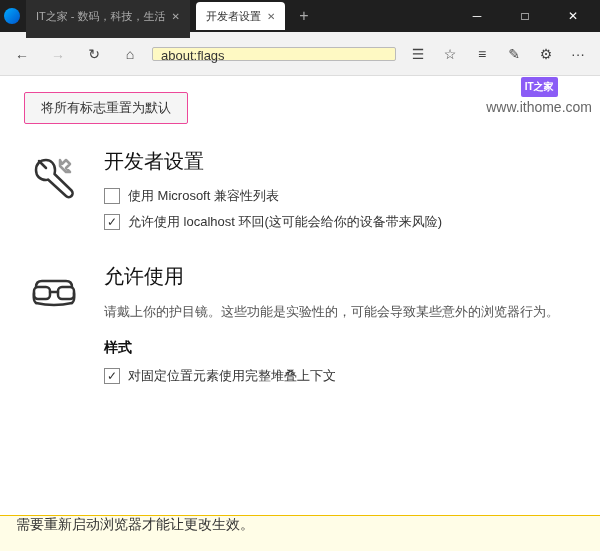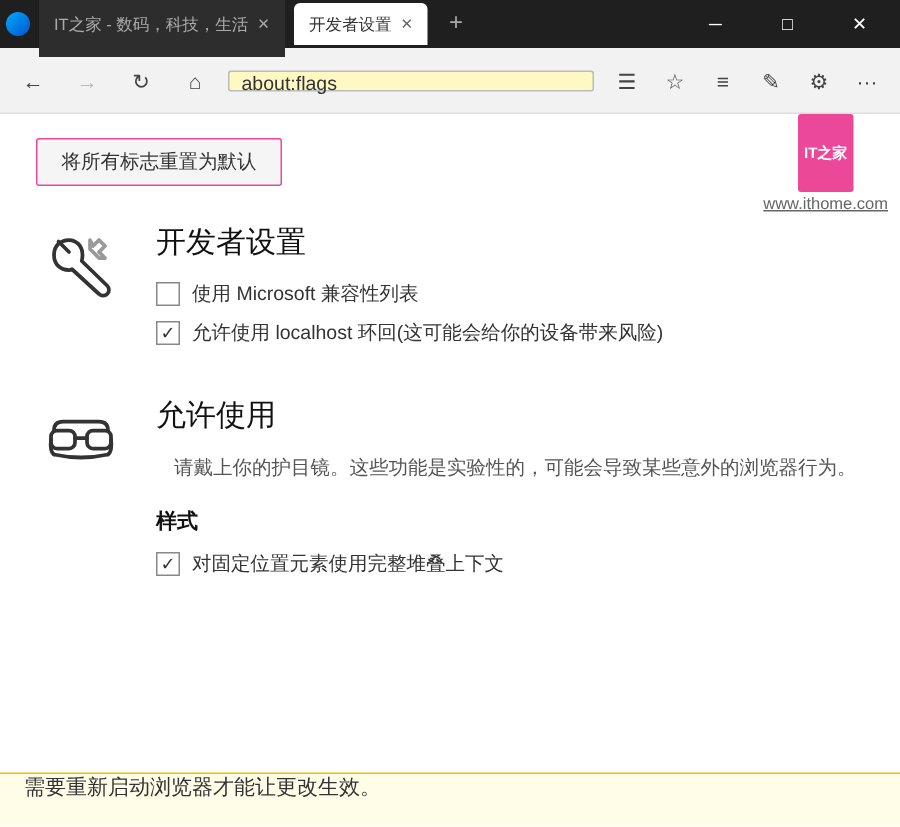--- a/index.html
+++ b/index.html
@@ -132,33 +132,32 @@
 
     
     .watermark {
       position: absolute;
       top: 76px;
       right: 8px;
       text-align: center;
       z-index: 10;
     }
     .watermark-logo {
-      background: #ec4899;
+      background: #8b5cf6;
       color: #fff;
       font-size: 10px;
       font-weight: bold;
-      padding: 19px 4px;
+      padding: 3px 4px;
       border-radius: 2px;
       display: inline-block;
       margin-bottom: 2px;
     }
     .watermark-url {
-      font-size: 11px;
+      font-size: 14px;
       color: #666;
-      text-decoration: underline;
     }
 
     
     .content-area {
       background: #fff;
       height: calc(551px - 32px - 44px - 36px);
       overflow-y: auto;
       padding: 16px 24px;
       position: relative;
     }
@@ -228,21 +227,20 @@
       font-size: 12px;
       color: #333;
     }
 
     
     .experimental-desc {
       font-size: 13px;
       color: #555;
       line-height: 1.6;
       margin-bottom: 16px;
-      margin-left: 12px;
     }
     .subsection-title {
       font-size: 14px;
       font-weight: bold;
       color: #111;
       margin-bottom: 10px;
     }
 
     
     .bottom-bar {

